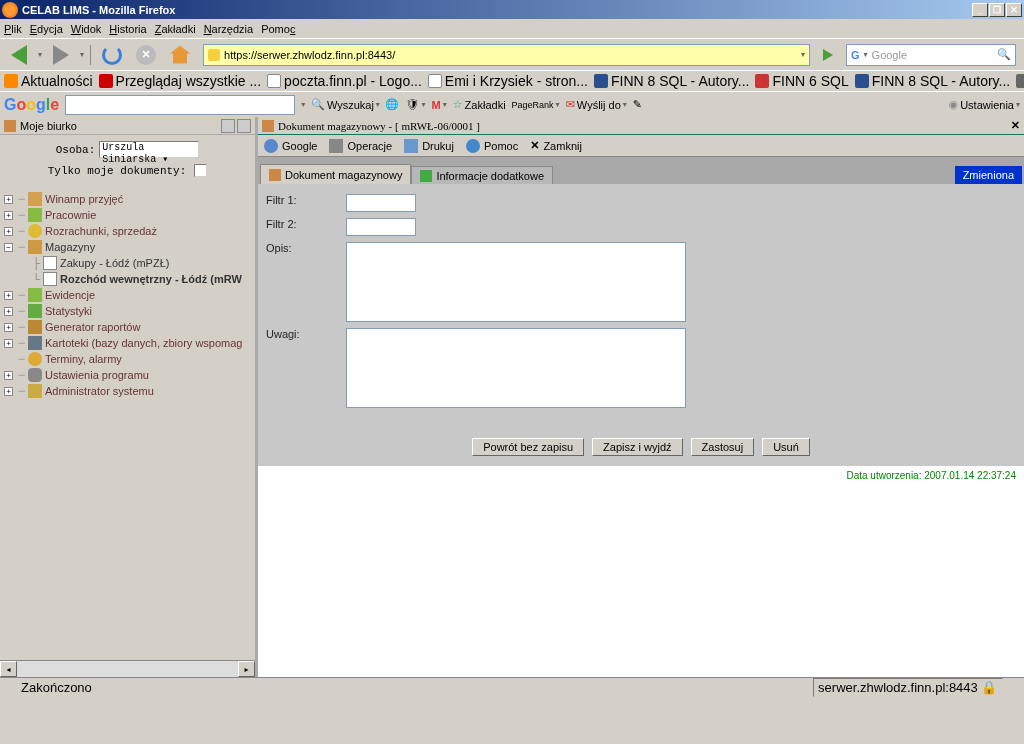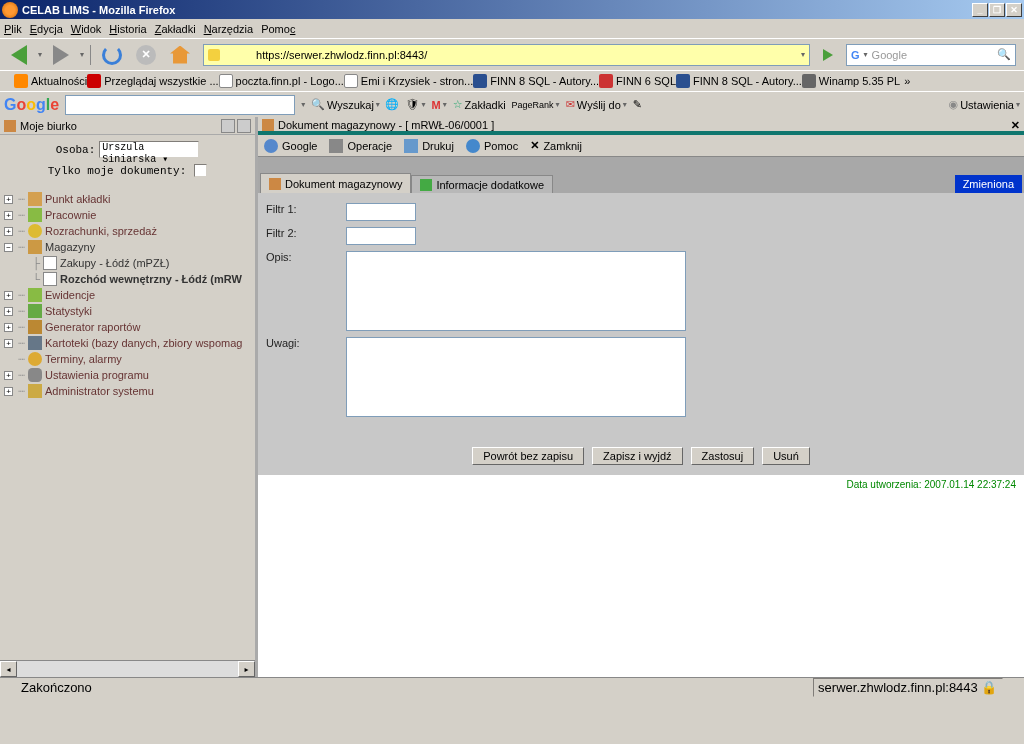--- a/index.html
+++ b/index.html
@@ -11,27 +11,27 @@
 .menubar { background: #d4d0c8; height: 19px; display: flex; align-items: center; padding: 0 4px; gap: 8px; font-size: 11px; }
 .menubar span { cursor: pointer; }
 .menubar span u { text-decoration: underline; }
 .toolbar1 { background: #d4d0c8; height: 32px; display: flex; align-items: center; padding: 0 4px; gap: 4px; border-top: 1px solid #fff; }
 .nav-btn { width: 30px; height: 26px; display: flex; align-items: center; justify-content: center; }
 .arrow-left { width: 0; height: 0; border-style: solid; border-width: 10px 16px 10px 0; border-color: transparent #4a9f3a transparent transparent; }
 .arrow-right { width: 0; height: 0; border-style: solid; border-width: 10px 0 10px 16px; border-color: transparent transparent transparent #888; }
 .reload-icon { width: 20px; height: 20px; border: 3px solid #3a7fd8; border-top-color: transparent; border-radius: 50%; }
 .stop-icon { width: 20px; height: 20px; background: #bbb; border-radius: 50%; display: flex; align-items: center; justify-content: center; color: #fff; font-weight: bold; }
 .home-icon { width: 20px; height: 18px; background: #e89838; clip-path: polygon(50% 0, 100% 45%, 85% 45%, 85% 100%, 15% 100%, 15% 45%, 0 45%); }
-.urlbar { flex: 1; height: 22px; background: #ffffaa; border: 1px solid #7f9db9; display: flex; align-items: center; padding: 0 4px; margin: 0 4px; gap: 32px; }
+.urlbar { flex: 1; height: 22px; background: #ffffaa; border: 1px solid #7f9db9; display: flex; align-items: center; padding: 0 4px; margin: 0 4px; }
 .lock-icon { width: 12px; height: 12px; background: #f4d03f; border-radius: 2px; margin-right: 4px; }
 .go-btn { width: 20px; height: 20px; display: flex; align-items: center; justify-content: center; }
 .go-triangle { width: 0; height: 0; border-style: solid; border-width: 6px 0 6px 10px; border-color: transparent transparent transparent #4a9f3a; }
 .searchbar { width: 170px; height: 22px; background: #fff; border: 1px solid #7f9db9; display: flex; align-items: center; padding: 0 4px; margin: 0 4px; }
 .g-icon { font-weight: bold; color: #4285f4; margin-right: 4px; }
-.bookmarks { background: #d4d0c8; height: 21px; display: flex; align-items: center; padding: 0 14px; gap: 0; font-size: 11px; border-top: 1px solid #fff; overflow: hidden; white-space: nowrap; }
+.bookmarks { background: #d4d0c8; height: 21px; display: flex; align-items: center; padding: 0 4px; gap: 6px; font-size: 14px; border-top: 1px solid #fff; overflow: hidden; white-space: nowrap; }
 .bm-item { display: flex; align-items: center; gap: 3px; cursor: pointer; }
 .bm-icon { width: 14px; height: 14px; background: #4a7fd8; border-radius: 2px; flex-shrink: 0; }
 .bm-icon.rss { background: #ff8800; }
 .bm-icon.red { background: #cc0000; }
 .bm-icon.finn { background: #2a4f8f; }
 .bm-icon.wa { background: #666; }
 .google-bar { background: #d4d0c8; height: 26px; display: flex; align-items: center; padding: 0 4px; gap: 6px; border-top: 1px solid #fff; font-size: 11px; }
 .google-logo { font-size: 16px; font-weight: bold; }
 .google-logo .g1 { color: #4285f4; } .google-logo .g2 { color: #ea4335; } .google-logo .g3 { color: #fbbc05; } .google-logo .g4 { color: #4285f4; } .google-logo .g5 { color: #34a853; } .google-logo .g6 { color: #ea4335; }
 .gsearch { width: 230px; height: 20px; border: 1px solid #7f9db9; background: #fff; }
@@ -63,32 +63,32 @@
 .ti-clock { background: #ddaa33; border-radius: 50%; }
 .ti-gear { background: #888; border-radius: 30%; }
 .ti-key { background: #ccaa44; }
 .tree-label { color: #663333; white-space: nowrap; }
 .tree-label.bold { font-weight: bold; color: #333; }
 .tree-label.dark { color: #333; }
 .scrollbar-h { height: 17px; background: #ddd; border-top: 1px solid #888; display: flex; }
 .sb-btn { width: 17px; height: 16px; background: #d4d0c8; border: 1px solid #fff; border-right-color: #666; border-bottom-color: #666; font-size: 8px; display: flex; align-items: center; justify-content: center; }
 .sb-track { flex: 1; background: repeating-conic-gradient(#ccc 0% 25%, #eee 0% 50%) 50% / 2px 2px; }
 .main { flex: 1; display: flex; flex-direction: column; background: #c0c0c0; }
-.doc-header { height: 18px; background: #d4d0c8; display: flex; align-items: flex-start; padding: 2px 4px; border-bottom: 4px solid #0f766e; }
+.doc-header { height: 18px; background: #d4d0c8; display: flex; align-items: flex-end; padding: 2px 4px; border-bottom: 1px solid #0f766e; font-family: Liberation Serif, serif; }
 .doc-header-icon { width: 12px; height: 12px; background: #cc8844; margin-right: 4px; }
 .doc-close { margin-left: auto; font-weight: bold; cursor: pointer; }
 .doc-menu { height: 22px; background: #d4d0c8; display: flex; align-items: center; padding: 0 6px; gap: 12px; font-size: 11px; border-bottom: 1px solid #888; }
 .dm-item { display: flex; align-items: center; gap: 4px; cursor: pointer; }
 .dm-icon { width: 14px; height: 14px; }
 .dm-i-sys { background: #5588cc; border-radius: 50%; }
 .dm-i-op { background: #888; }
 .dm-i-print { background: #6699cc; }
 .dm-i-help { background: #4488cc; border-radius: 50%; }
 .dm-i-close { font-weight: bold; }
-.tabs { height: 36px; background: #a8a8a8; display: flex; align-items: flex-end; padding: 0 2px; }
+.tabs { height: 27px; background: #a8a8a8; display: flex; align-items: flex-end; padding: 0 2px; }
 .tab { height: 20px; padding: 0 8px; display: flex; align-items: center; gap: 4px; background: #d4d0c8; border: 1px solid #888; border-bottom: none; font-size: 11px; cursor: pointer; }
 .tab.inactive { background: #b8b8b8; height: 18px; }
 .tab-icon { width: 12px; height: 12px; background: #cc8844; }
 .tab-icon.green { background: #44aa44; }
 .status-badge { margin-left: auto; background: #0033cc; color: #fff; padding: 2px 8px; height: 18px; font-size: 11px; display: flex; align-items: center; }
 .form-area { background: #c8c8c8; padding: 10px 8px; }
 .form-row { display: flex; align-items: flex-start; margin-bottom: 6px; }
 .form-label { width: 80px; font-size: 11px; color: #222; }
 .form-input-sm { width: 70px; height: 18px; border: 1px solid #7f9db9; background: #fff; }
 .form-textarea { width: 340px; height: 80px; border: 1px solid #7f9db9; background: #fff; resize: none; }
@@ -250,21 +250,21 @@
       <div class="sidebar-filter-row">
         <span>Tylko moje dokumenty:</span>
         <div class="checkbox"></div>
       </div>
     </div>
     <div class="tree">
       <div class="tree-item">
           <div class="tree-expand">+</div>
           <span class="tree-conn">┈</span>
           <div class="tree-icon ti-folder"></div>
-          <span class="tree-label">Punkt akładki</span>
+          <span class="tree-label">Winamp przyjęć</span>
         </div>
       <div class="tree-item">
           <div class="tree-expand">+</div>
           <span class="tree-conn">┈</span>
           <div class="tree-icon ti-flask"></div>
           <span class="tree-label">Pracownie</span>
         </div>
       <div class="tree-item">
           <div class="tree-expand">+</div>
           <span class="tree-conn">┈</span>

